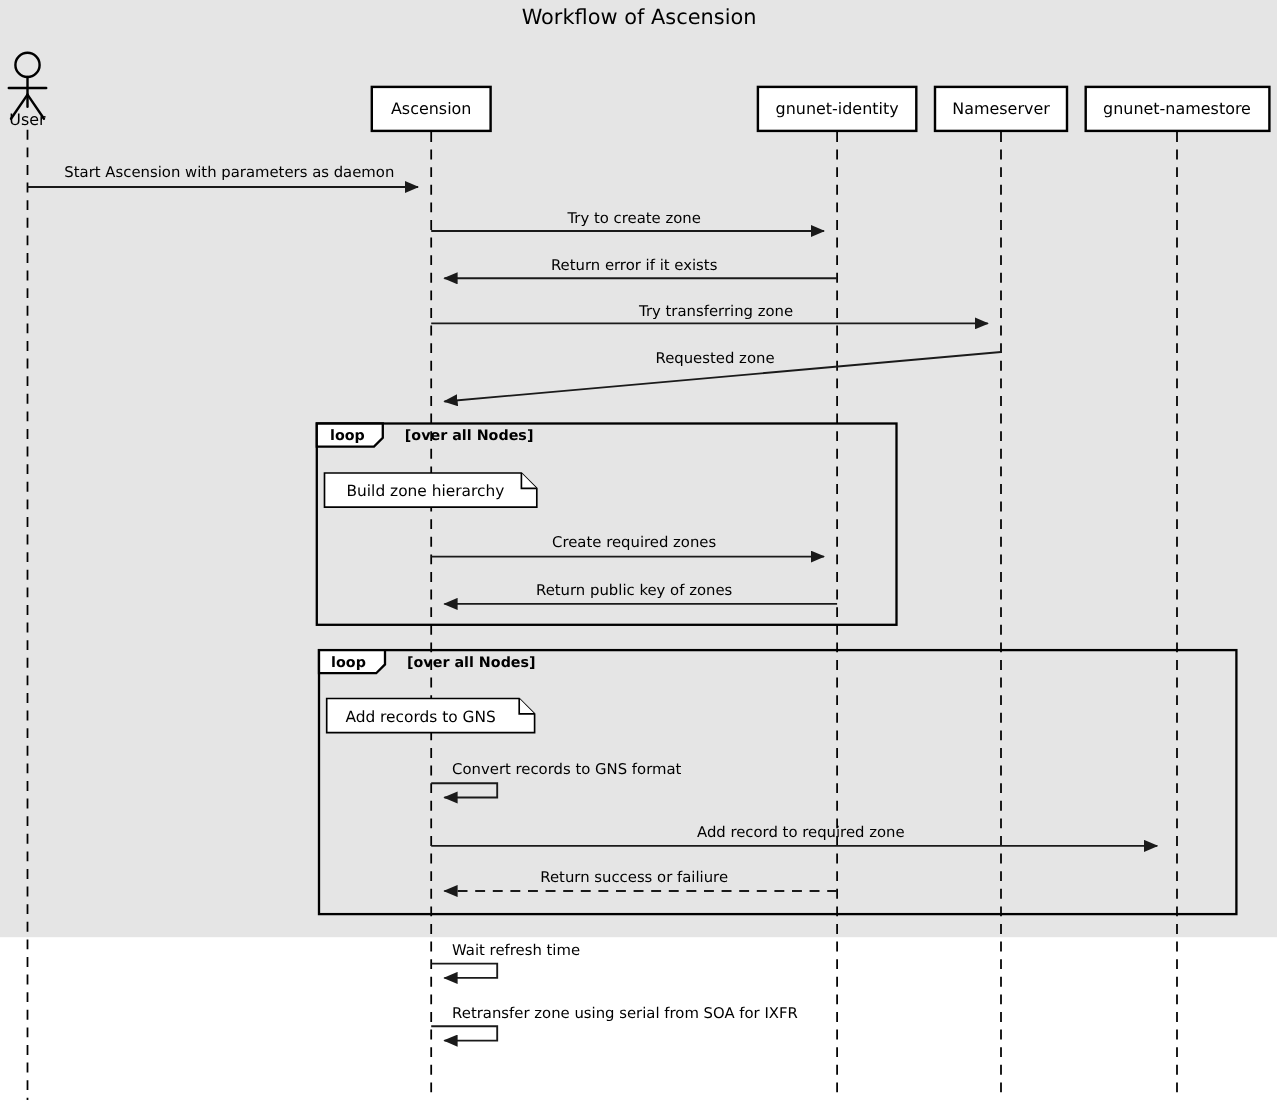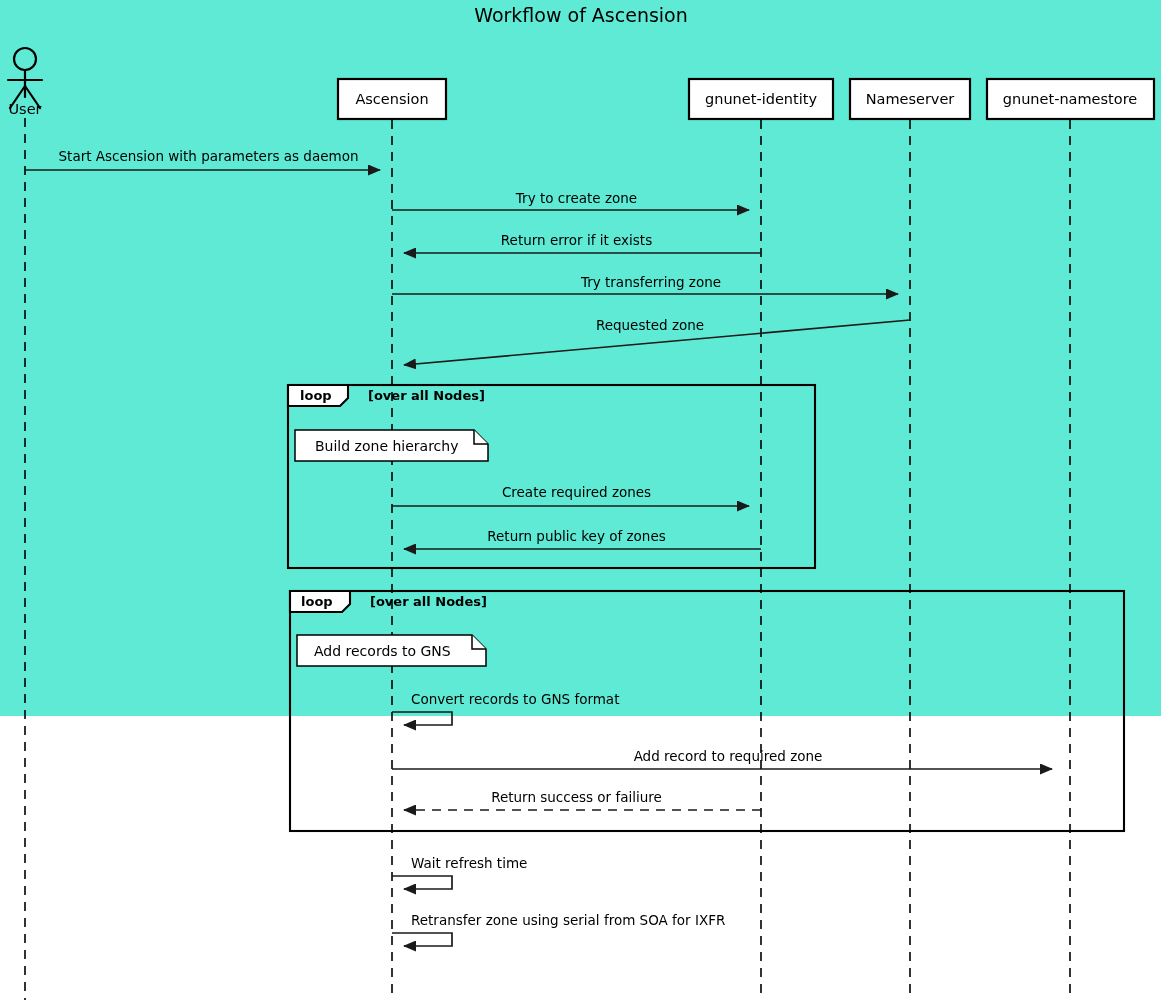--- a/index.html
+++ b/index.html
@@ -9,22 +9,22 @@
   }
   body {
     font-family: "DejaVu Sans", sans-serif;
     width: 1161px;
     height: 1000px;
     overflow: hidden;
   }
   #diagram-root {
     position: relative;
     width: 1161px;
-    height: 716px;
-    background: #5eead4;
+    height: 852px;
+    background: #e5e5e5;
   }
   svg.seq-canvas {
     position: absolute;
     top: 0;
     left: 0;
     width: 1161px;
     height: 1000px;
     display: block;
   }
   text {

